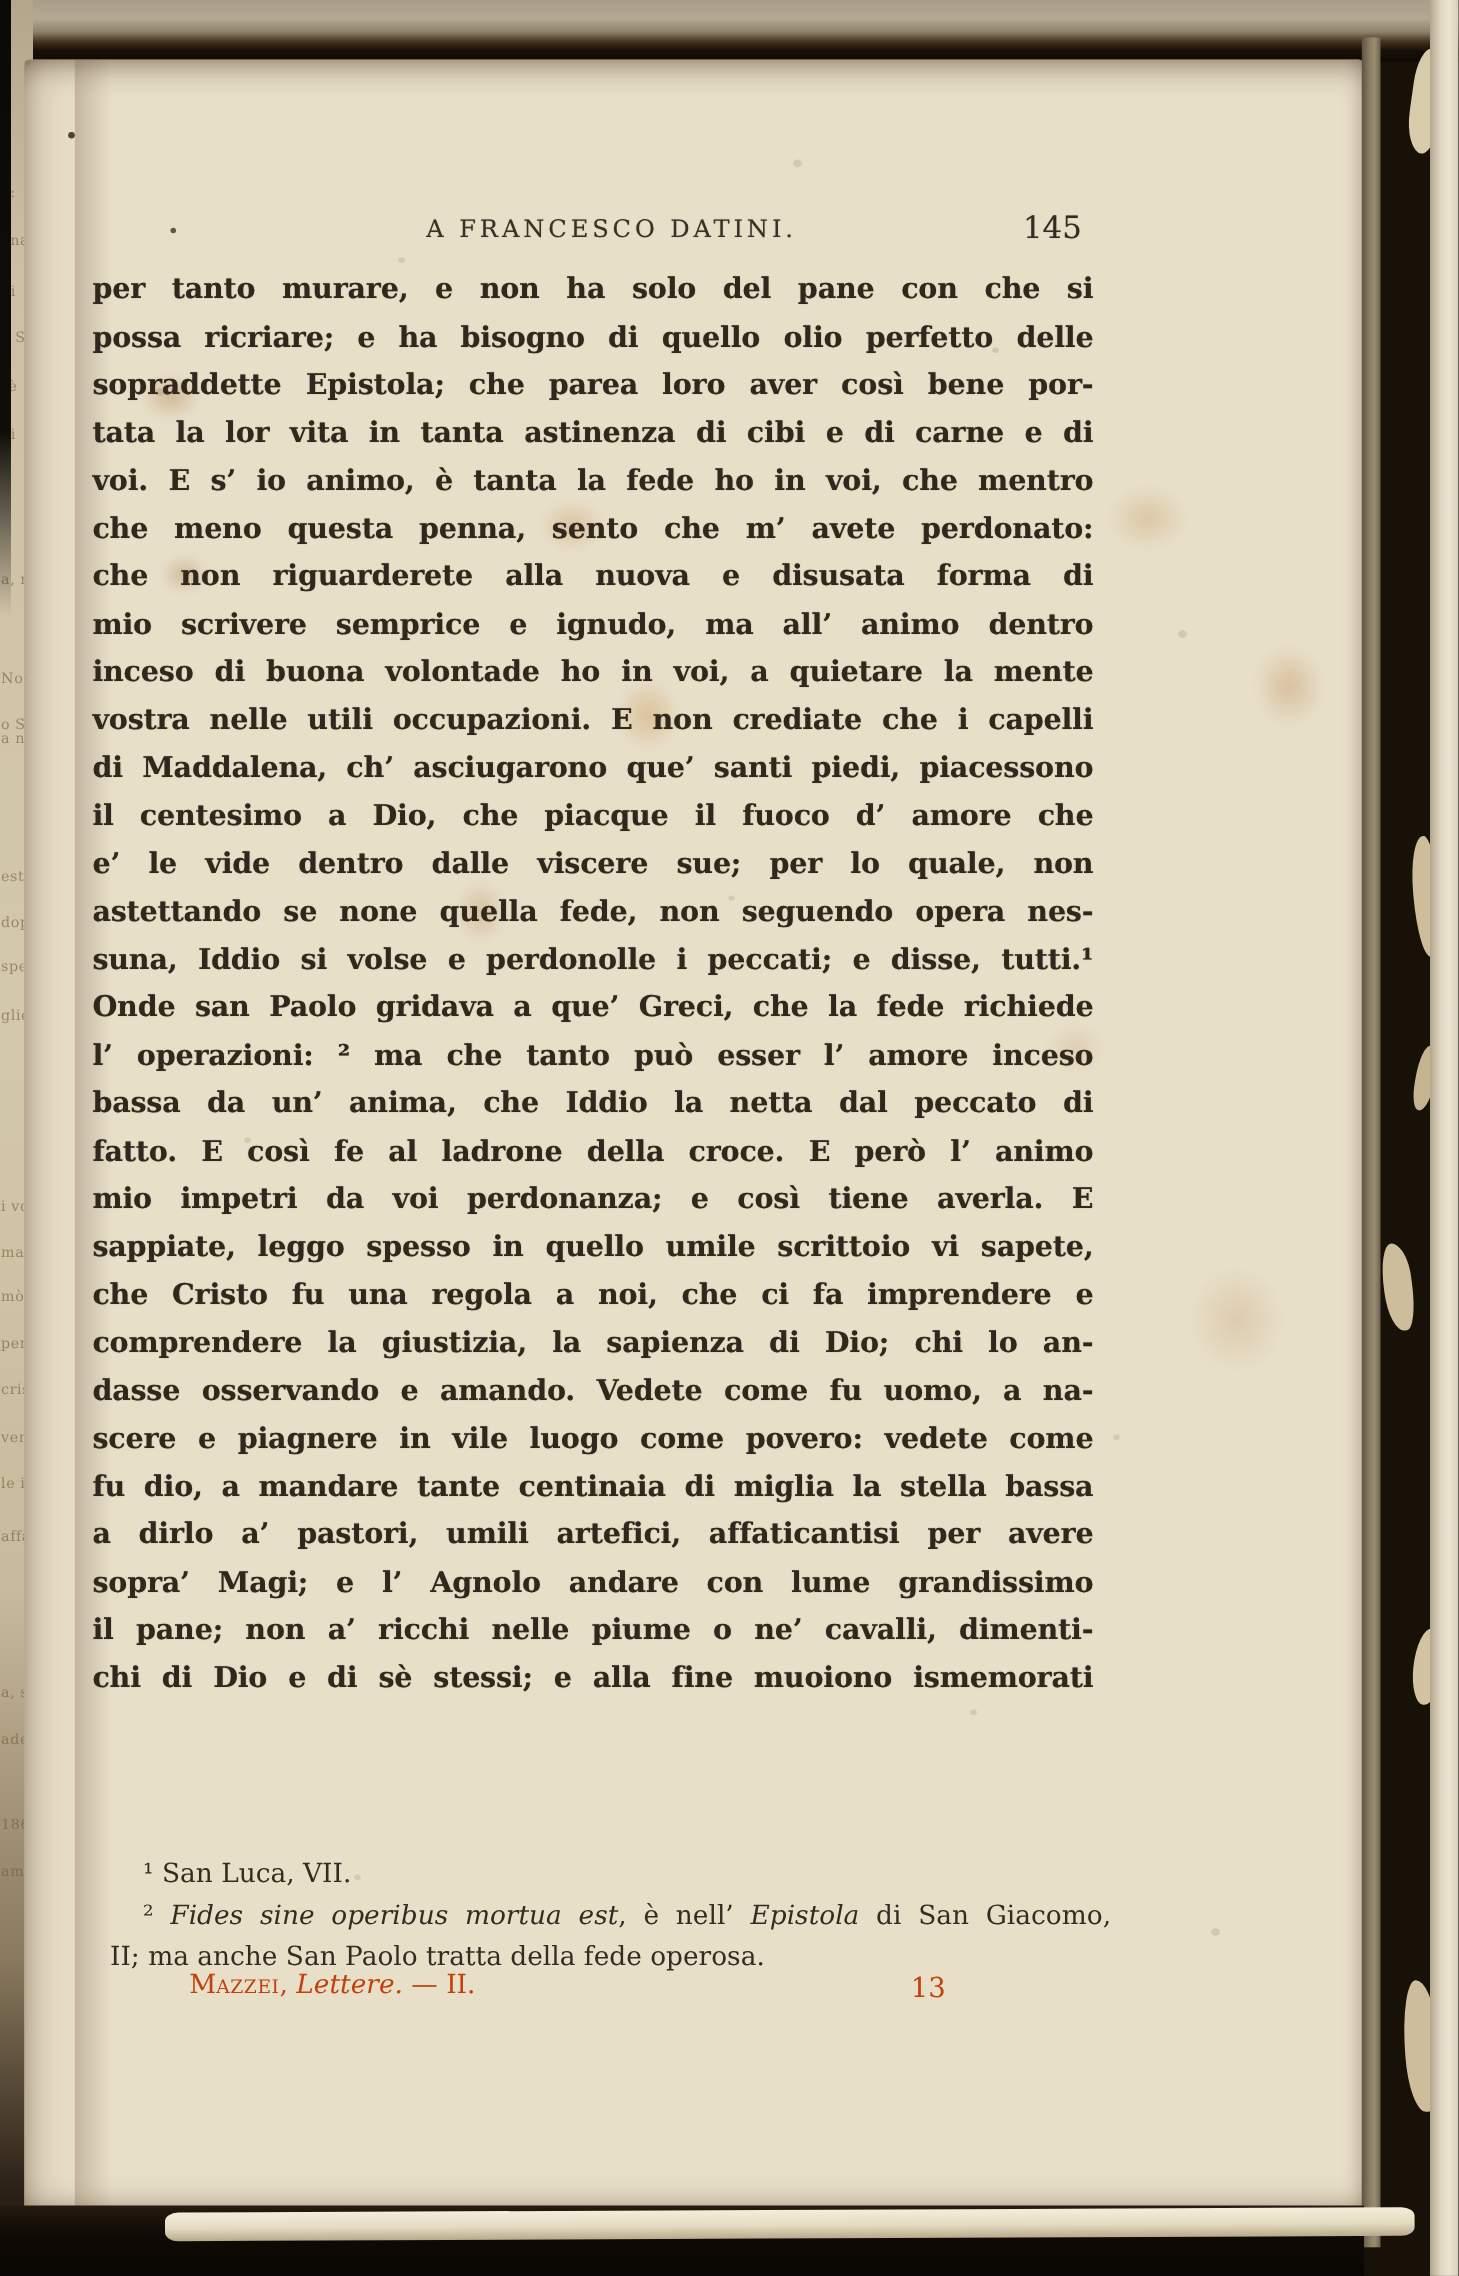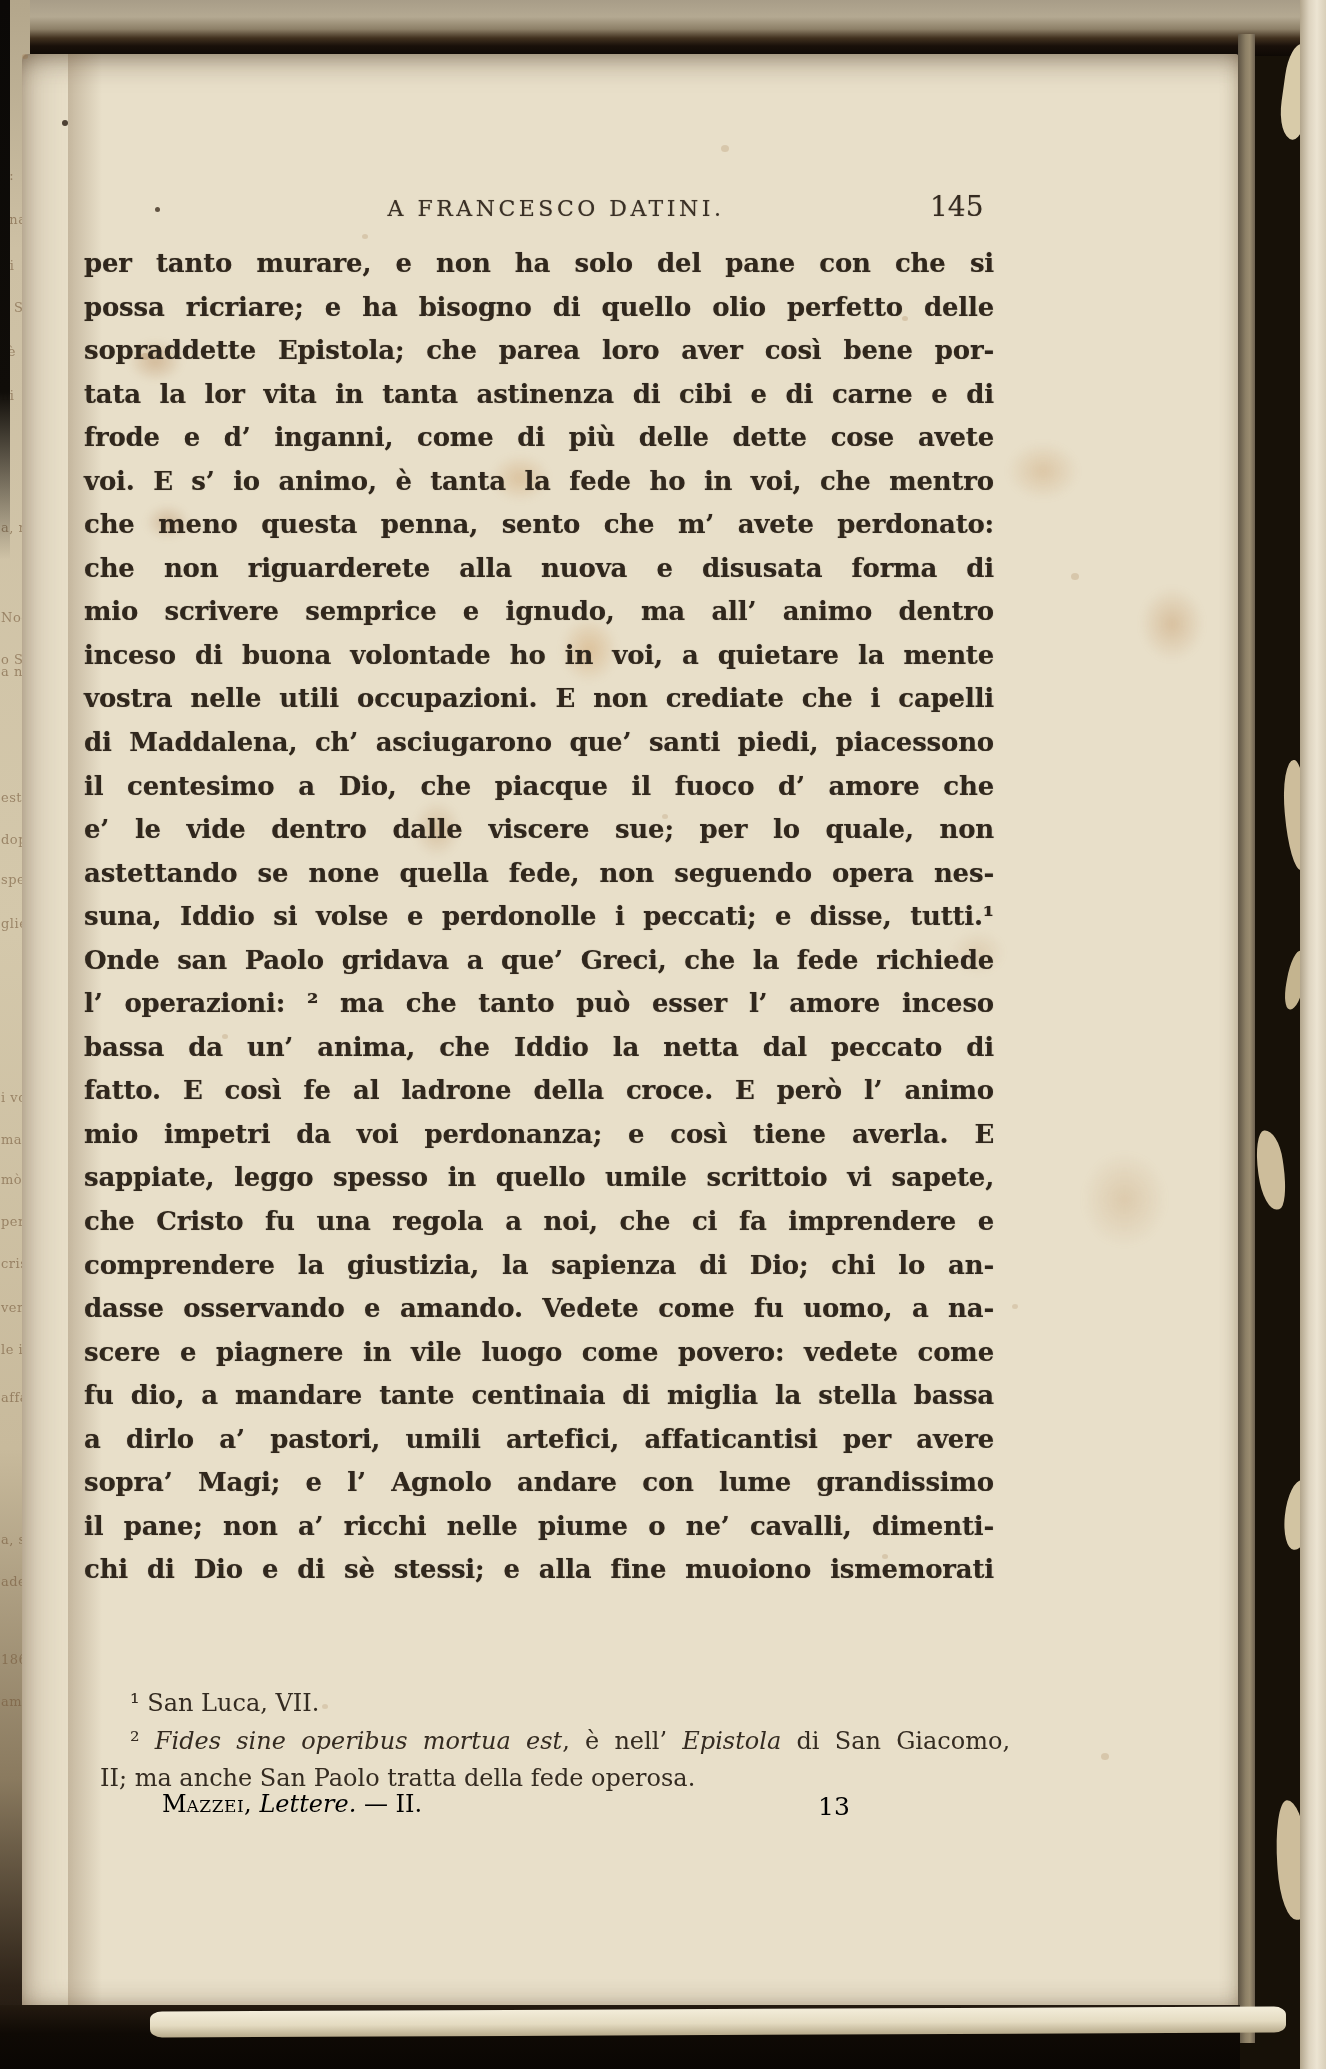--- a/index.html
+++ b/index.html
@@ -105,22 +105,22 @@
     font-size:26px;letter-spacing:-0.2px;font-weight:bold;}
   .t-line{text-align:justify;text-align-last:justify;height:43.55px;overflow:visible;}
 
   .footnotes{position:absolute;left:78px;top:1631px;width:910px;
     font-size:24px;line-height:37.5px;color:#342b21;}
   .fn-indent{text-indent:30px;}
   .fn-just{text-align:justify;text-align-last:justify;}
   .seg-italic{font-style:italic;}
   .seg-smallcaps{font-variant:small-caps;letter-spacing:.5px;}
 
-  .footer-row{position:absolute;left:84px;top:1736px;width:910px;height:34px;
-    font-size:24px;color:#000000;}
+  .footer-row{position:absolute;left:94px;top:1736px;width:910px;height:34px;
+    font-size:24px;color:#c2410c;}
   .signature{position:absolute;left:56px;top:0;}
   .sheet-number{position:absolute;left:712px;top:2px;font-size:25px;}
 </style>
 </head>
 <body>
 
 <div class="photo">
 
   <div class="top-strip"></div>
 
@@ -171,21 +171,20 @@
     <div class="specks"></div>
 
     <div class="header-title ink">A FRANCESCO DATINI.</div>
     <div class="page-number ink">145</div>
 
     <div class="body-text ink" id="body-lines">
         <div class="t-line">per tanto murare, e non ha solo del pane con che si</div>
         <div class="t-line">possa ricriare; e ha bisogno di quello olio perfetto delle</div>
         <div class="t-line">sopraddette Epistola; che parea loro aver così bene por-</div>
         <div class="t-line">tata la lor vita in tanta astinenza di cibi e di carne e di</div>
-        <div class="t-line">frode e d’ inganni, come di più delle dette cose avete</div>
         <div class="t-line">voi. E s’ io animo, è tanta la fede ho in voi, che mentro</div>
         <div class="t-line">che meno questa penna, sento che m’ avete perdonato:</div>
         <div class="t-line">che non riguarderete alla nuova e disusata forma di</div>
         <div class="t-line">mio scrivere semprice e ignudo, ma all’ animo dentro</div>
         <div class="t-line">inceso di buona volontade ho in voi, a quietare la mente</div>
         <div class="t-line">vostra nelle utili occupazioni. E non crediate che i capelli</div>
         <div class="t-line">di Maddalena, ch’ asciugarono que’ santi piedi, piacessono</div>
         <div class="t-line">il centesimo a Dio, che piacque il fuoco d’ amore che</div>
         <div class="t-line">e’ le vide dentro dalle viscere sue; per lo quale, non</div>
         <div class="t-line">astettando se none quella fede, non seguendo opera nes-</div>

